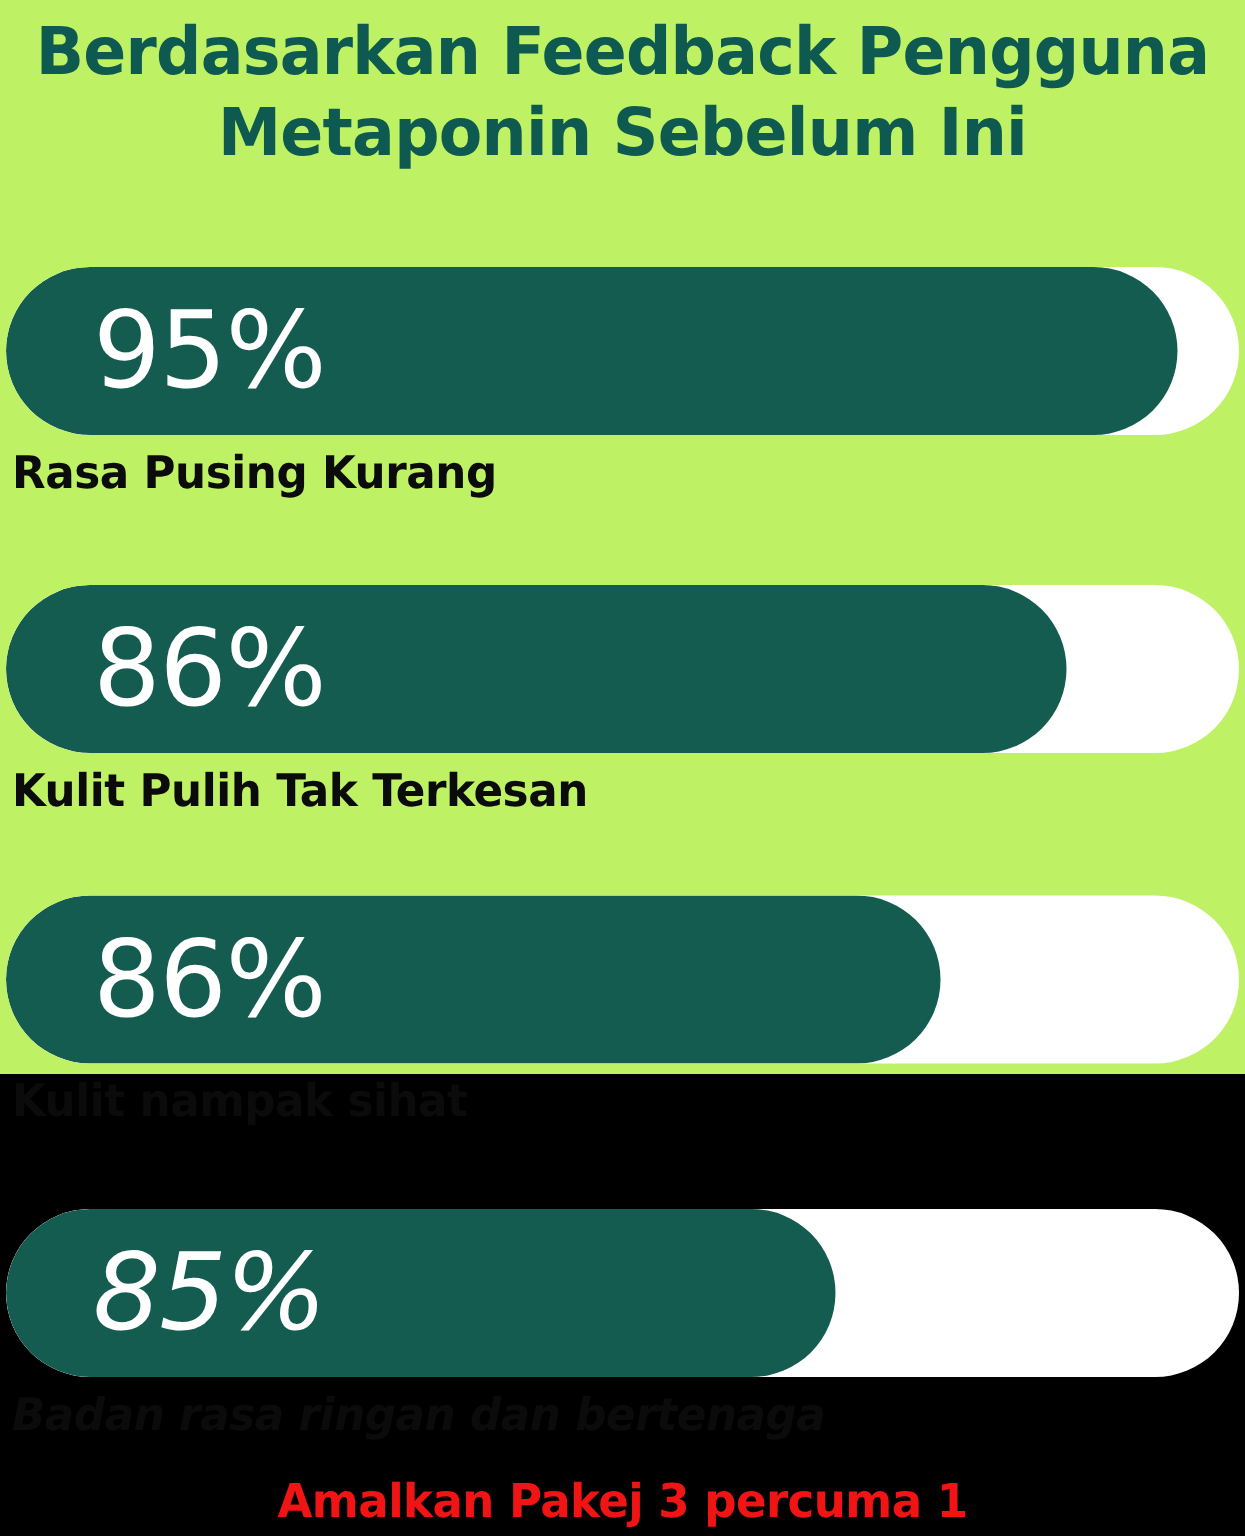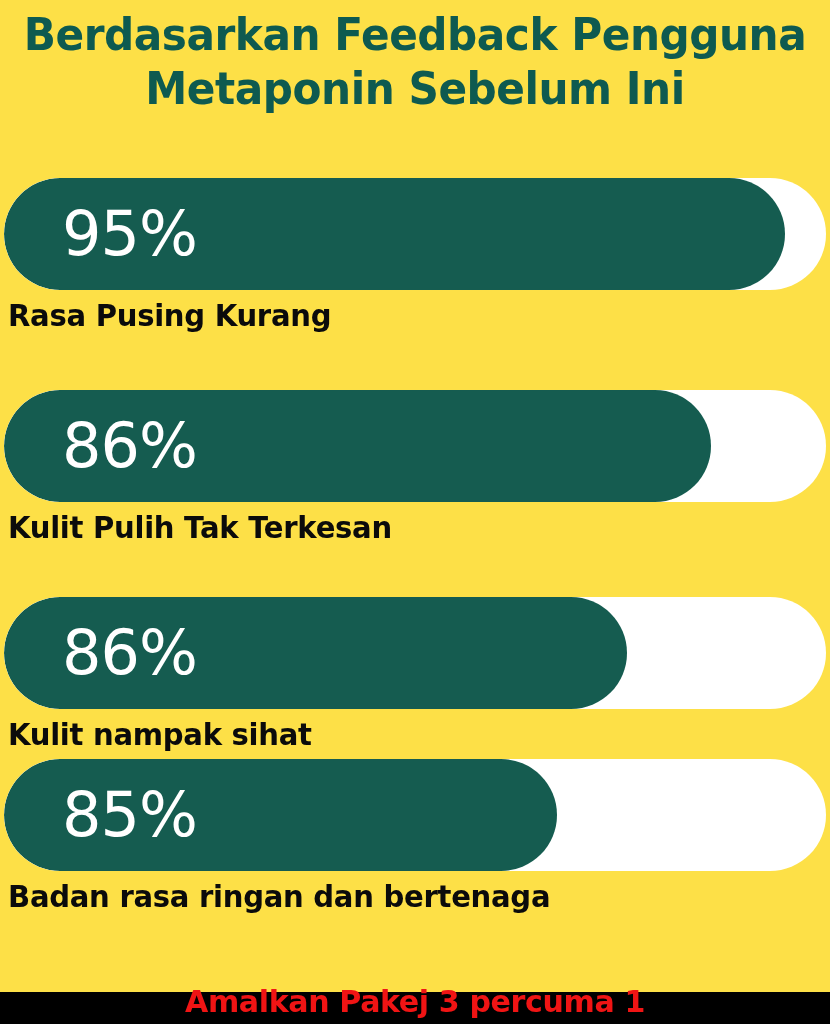--- a/index.html
+++ b/index.html
@@ -12,22 +12,22 @@
   }
 
   body {
     font-family: "Liberation Sans", sans-serif;
     position: relative;
   }
 
   .page {
     position: relative;
     width: 830px;
-    height: 992px;
-    background: #fde047;
+    height: 716px;
+    background: #bef264;
   }
 
   
   .headline {
     position: absolute;
     top: 8px;
     left: 0;
     width: 830px;
     text-align: center;
     color: #0E5A50;
@@ -66,21 +66,21 @@
     background: #155C50;
     border-radius: 56px;
     display: flex;
     align-items: center;
   }
 
   .bar-value {
     color: #FFFFFF;
     font-family: "DejaVu Sans", sans-serif;
     font-weight: 400;
-    font-size: 62px;
+    font-size: 71px;
     line-height: 62px;
     letter-spacing: -1px;
     margin-left: 58px;
     white-space: nowrap;
   }
 
   .bar-label {
     margin-top: 8px;
     margin-left: 8px;
     color: #0B0B0B;
@@ -140,21 +140,21 @@
 
   <div class="bar-block" style="top:597px;">
     <div class="bar-track">
       <div class="bar-fill" style="width:623px;">
         <span class="bar-value">86%</span>
       </div>
     </div>
     <div class="bar-label">Kulit nampak sihat</div>
   </div>
 
-  <div class="bar-block" style="top:759px;">
+  <div class="bar-block" style="top:806px;font-style:italic;">
     <div class="bar-track">
       <div class="bar-fill" style="width:553px;">
         <span class="bar-value">85%</span>
       </div>
     </div>
     <div class="bar-label">Badan rasa ringan dan bertenaga</div>
   </div>
 
   <div class="cta">Amalkan Pakej 3 percuma 1</div>
 

